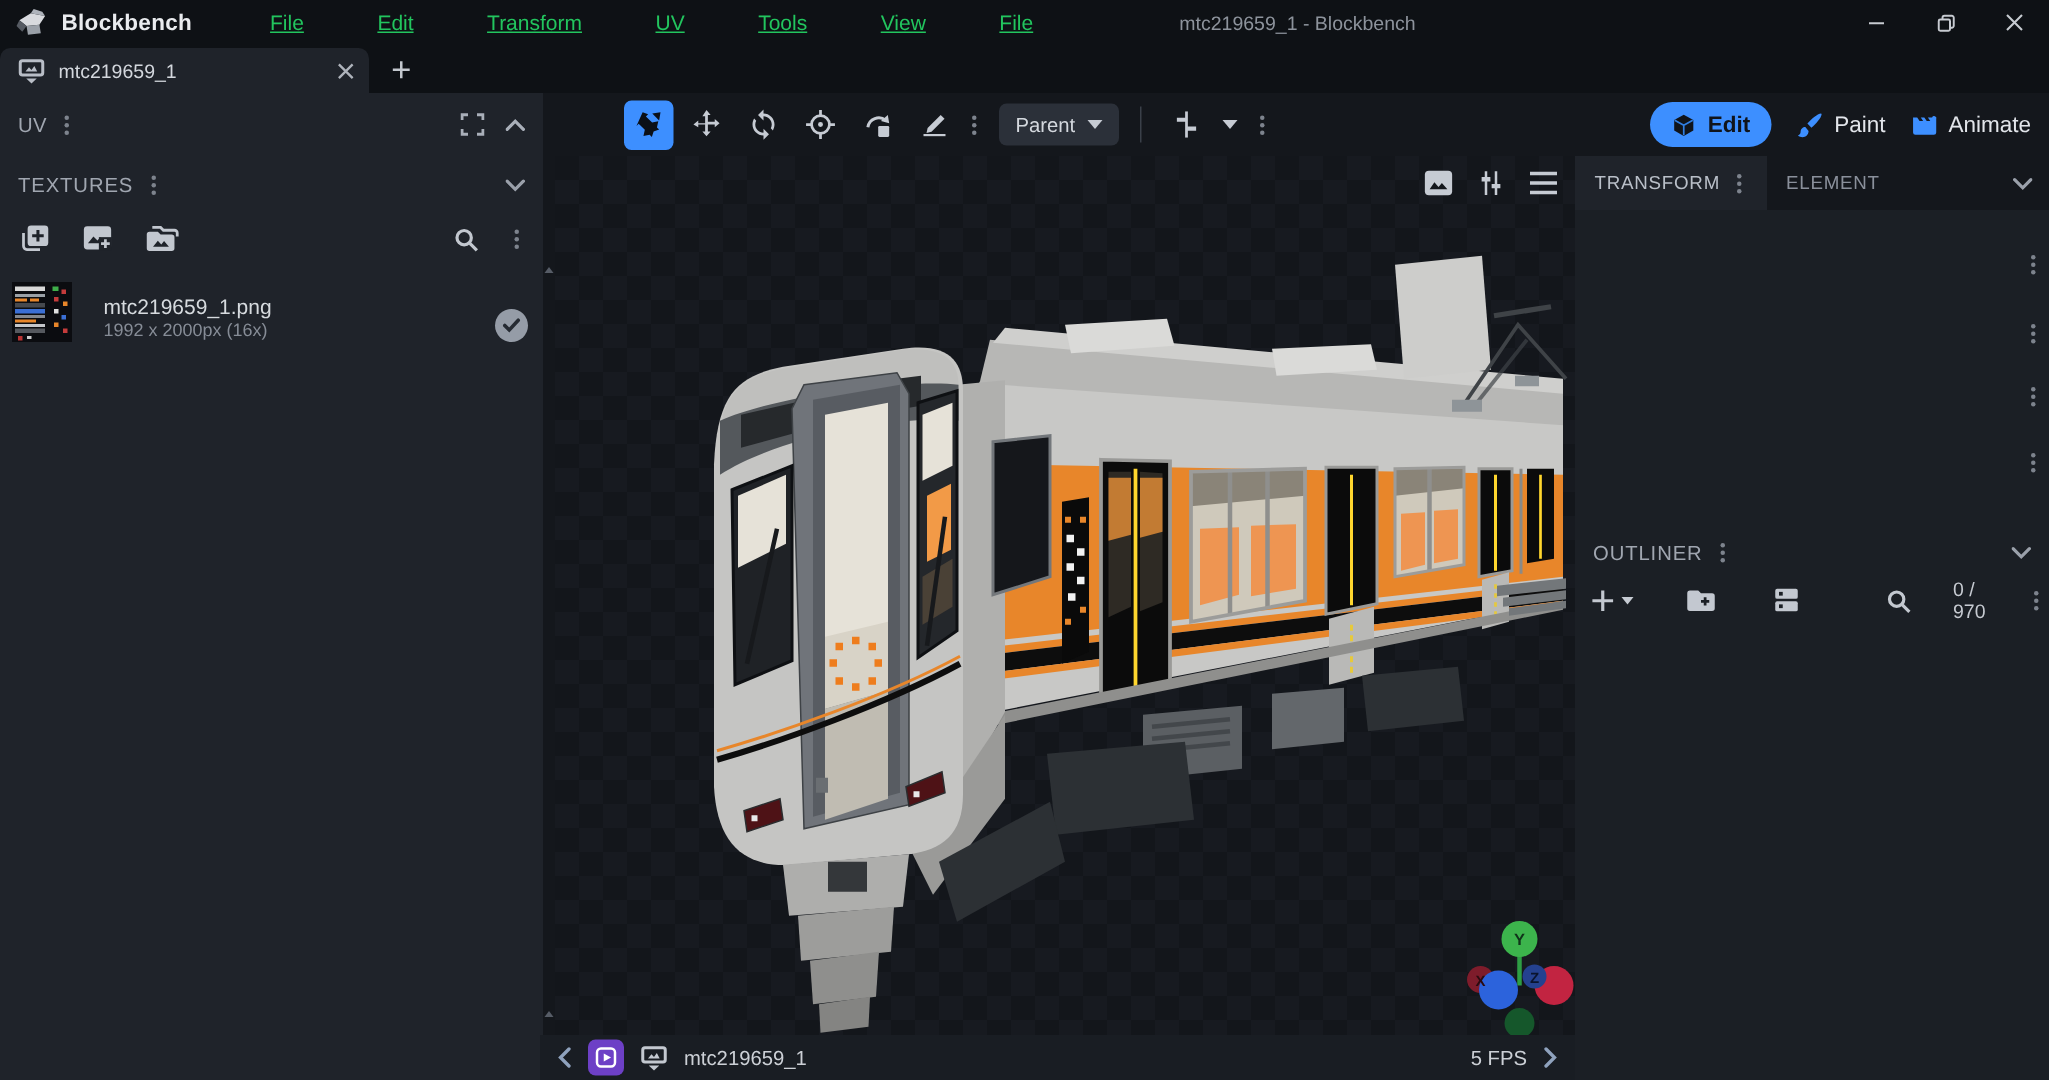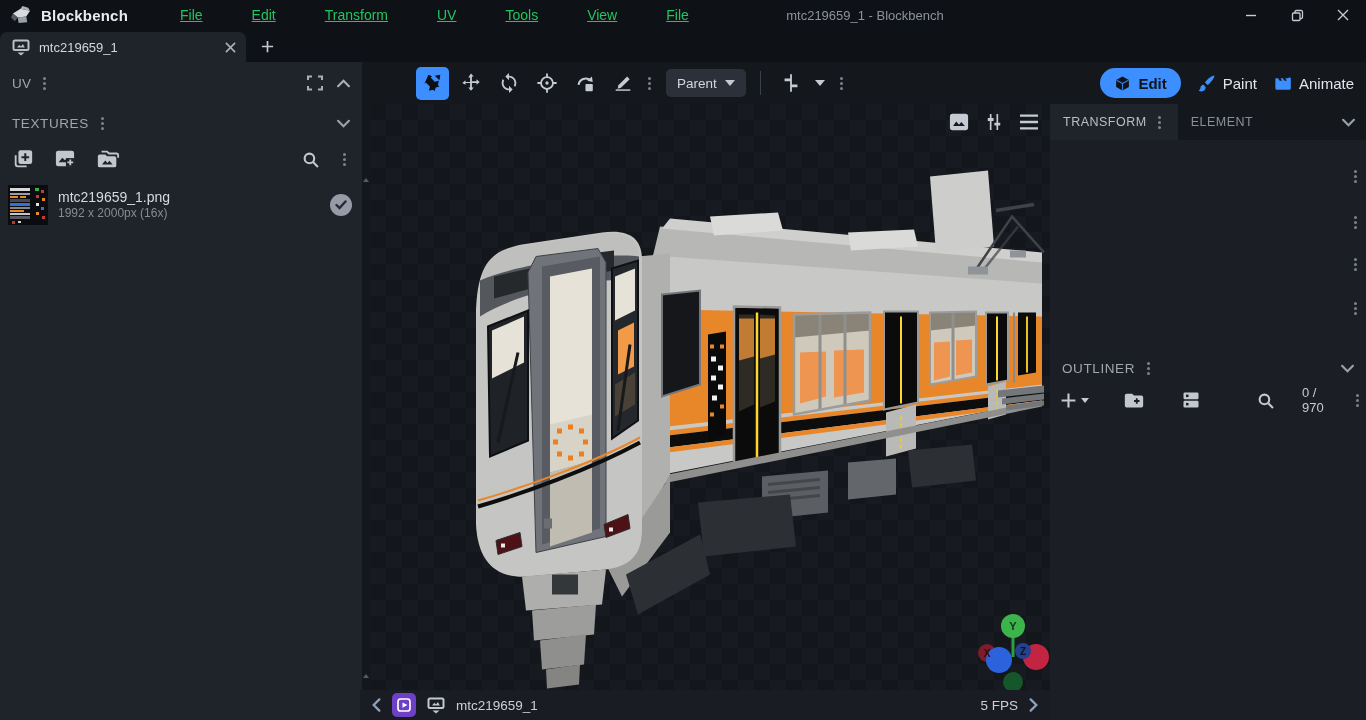--- a/index.html
+++ b/index.html
@@ -36,21 +36,21 @@
   .caret-down { width:0; height:0; border-left:5px solid transparent; border-right:5px solid transparent; border-top:6px solid #c6cbd3; }
   .vsep { width:1px; height:24px; background:#3a4049; margin:0 9px; }
   .modes { position:absolute; right:12px; top:6px; height:30px; display:flex; align-items:center; gap:16px; }
   .mode { display:flex; align-items:center; gap:7px; font-size:15px; color:#e2e5ea; }
   .mode-pill { background:#3d8fff; border-radius:15px; height:30px; padding:0 14px; display:flex; align-items:center; gap:7px; font-size:15px; font-weight:700; color:#10141b; }
 
   
   #leftpanel { position:absolute; left:0; top:104px; width:362px; height:616px; background:#1f232a; }
   .sec-head { height:38px; display:flex; align-items:center; padding:0 12px; gap:8px; }
   .tex-tools { height:34px; display:flex; align-items:center; padding:0 12px; gap:20px; color:#c2c7cf; }
-  .tex-item { margin-top:6px; height:46px; display:flex; align-items:center; padding:0 10px 0 8px; gap:10px; }
+  .tex-item { margin-top:6px; height:46px; display:flex; align-items:flex-end; padding:0 10px 0 8px; gap:21px; }
   .tex-name { font-size:14px; color:#d6dade; line-height:17px; }
   .tex-meta { font-size:12px; color:#868c96; line-height:15px; }
   .check-circle { width:22px; height:22px; border-radius:50%; background:#959ca7; display:flex; align-items:center; justify-content:center; }
 
   
   #gapcol { position:absolute; left:362px; top:104px; width:8px; height:586px; background:#14171c; }
   .scroll-arrow-up { position:absolute; left:1px; width:0; height:0; border-left:3px solid transparent; border-right:3px solid transparent; border-bottom:4px solid #565c66; }
 
   
   #viewport { position:absolute; left:370px; top:104px; width:680px; height:586px;

